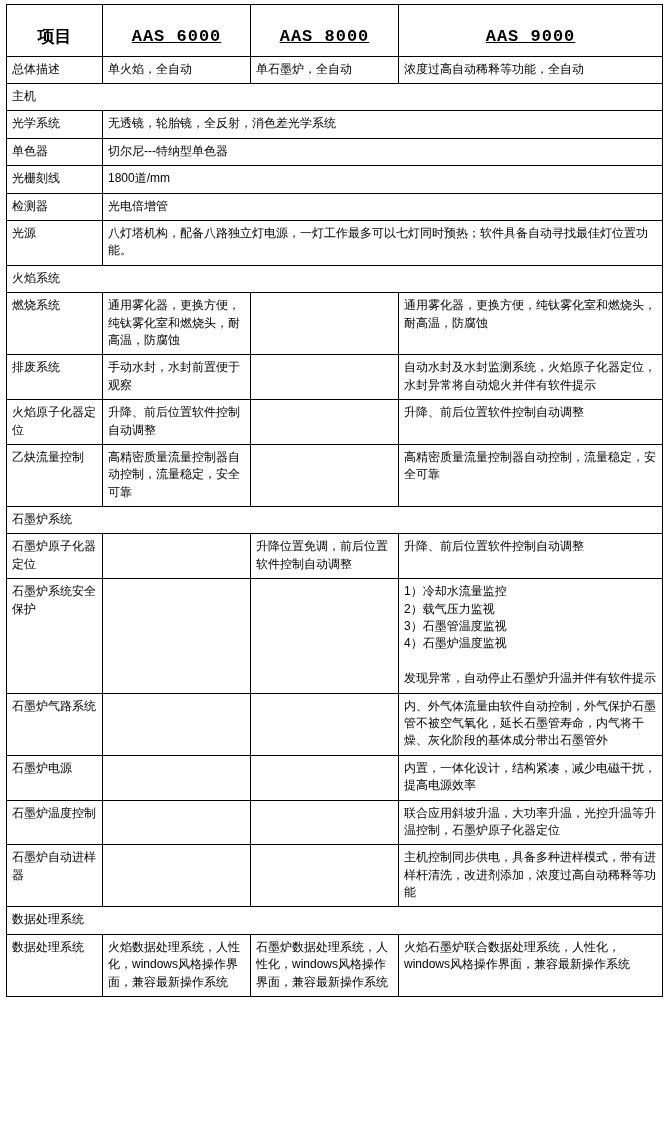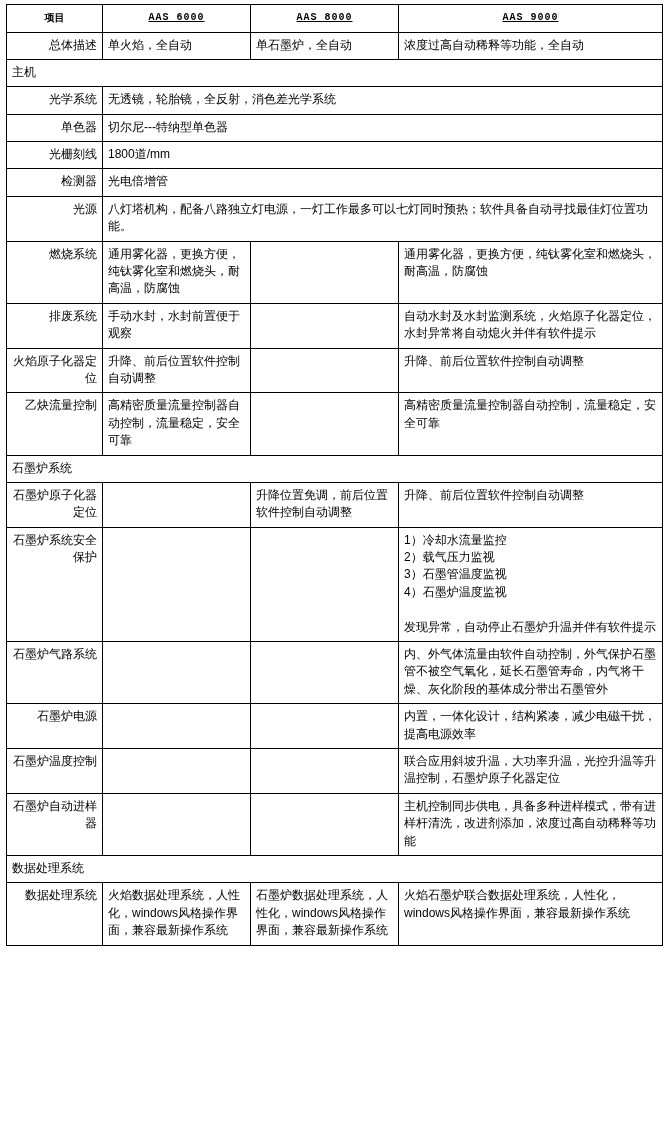--- a/index.html
+++ b/index.html
@@ -34,36 +34,35 @@
   }
   
   col.c0 { width: 96px; }
   col.c1 { width: 148px; }
   col.c2 { width: 148px; }
   col.c3 { width: 264px; }
 
   tr.header-row td {
     text-align: center;
     font-weight: bold;
-    font-size: 10px;
-    padding-top: 6px;
+    font-size: 17px;
+    padding-top: 20px;
     padding-bottom: 6px;
   }
   tr.header-row td.model {
     font-family: "Liberation Mono", "DejaVu Sans Mono", monospace;
     letter-spacing: 1px;
     text-decoration: underline;
   }
   td.section {
     font-weight: bold;
     font-size: 12.5px;
   }
   td.rowlabel {
     font-size: 12px;
-    text-align: right;
   }
   .pre {
     white-space: pre-wrap;
     margin-left: 48px;
   }
 </style>
 </head>
 <body>
 
 <div class="sheet">
@@ -102,20 +101,23 @@
           <td class="rowlabel">光栅刻线</td>
           <td colspan="3" class="pre">1800道/mm</td>
         </tr>
         <tr>
           <td class="rowlabel">检测器</td>
           <td colspan="3" class="pre">光电倍增管</td>
         </tr>
         <tr>
           <td class="rowlabel">光源</td>
           <td colspan="3" class="pre">八灯塔机构，配备八路独立灯电源，一灯工作最多可以七灯同时预热；软件具备自动寻找最佳灯位置功能。</td>
+        </tr>
+        <tr>
+          <td colspan="4" class="section">火焰系统</td>
         </tr>
         <tr>
           <td class="rowlabel">燃烧系统</td>
           <td class="pre">通用雾化器，更换方便，纯钛雾化室和燃烧头，耐高温，防腐蚀</td>
           <td class="pre"></td>
           <td class="pre">通用雾化器，更换方便，纯钛雾化室和燃烧头，耐高温，防腐蚀</td>
         </tr>
         <tr>
           <td class="rowlabel">排废系统</td>
           <td class="pre">手动水封，水封前置便于观察</td>

